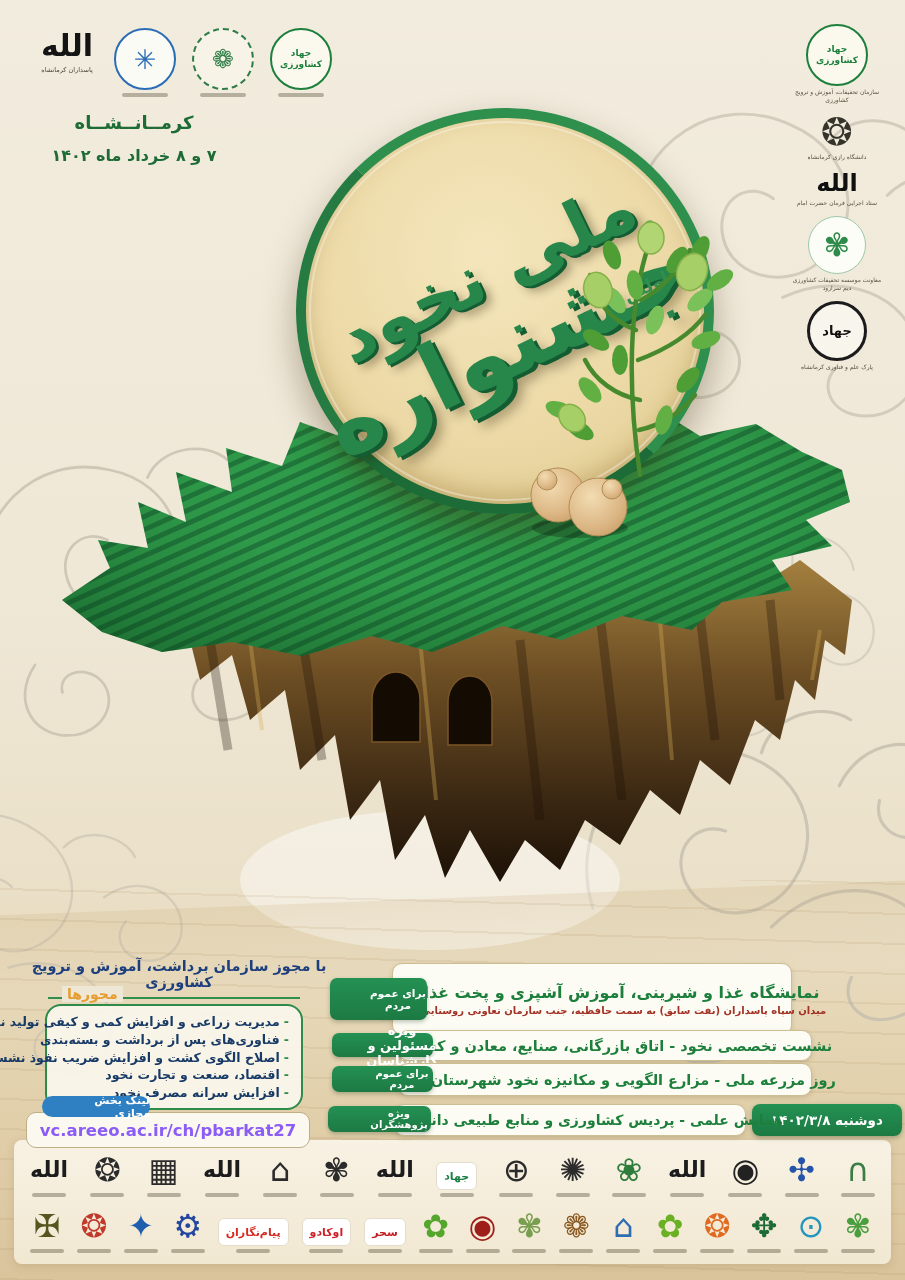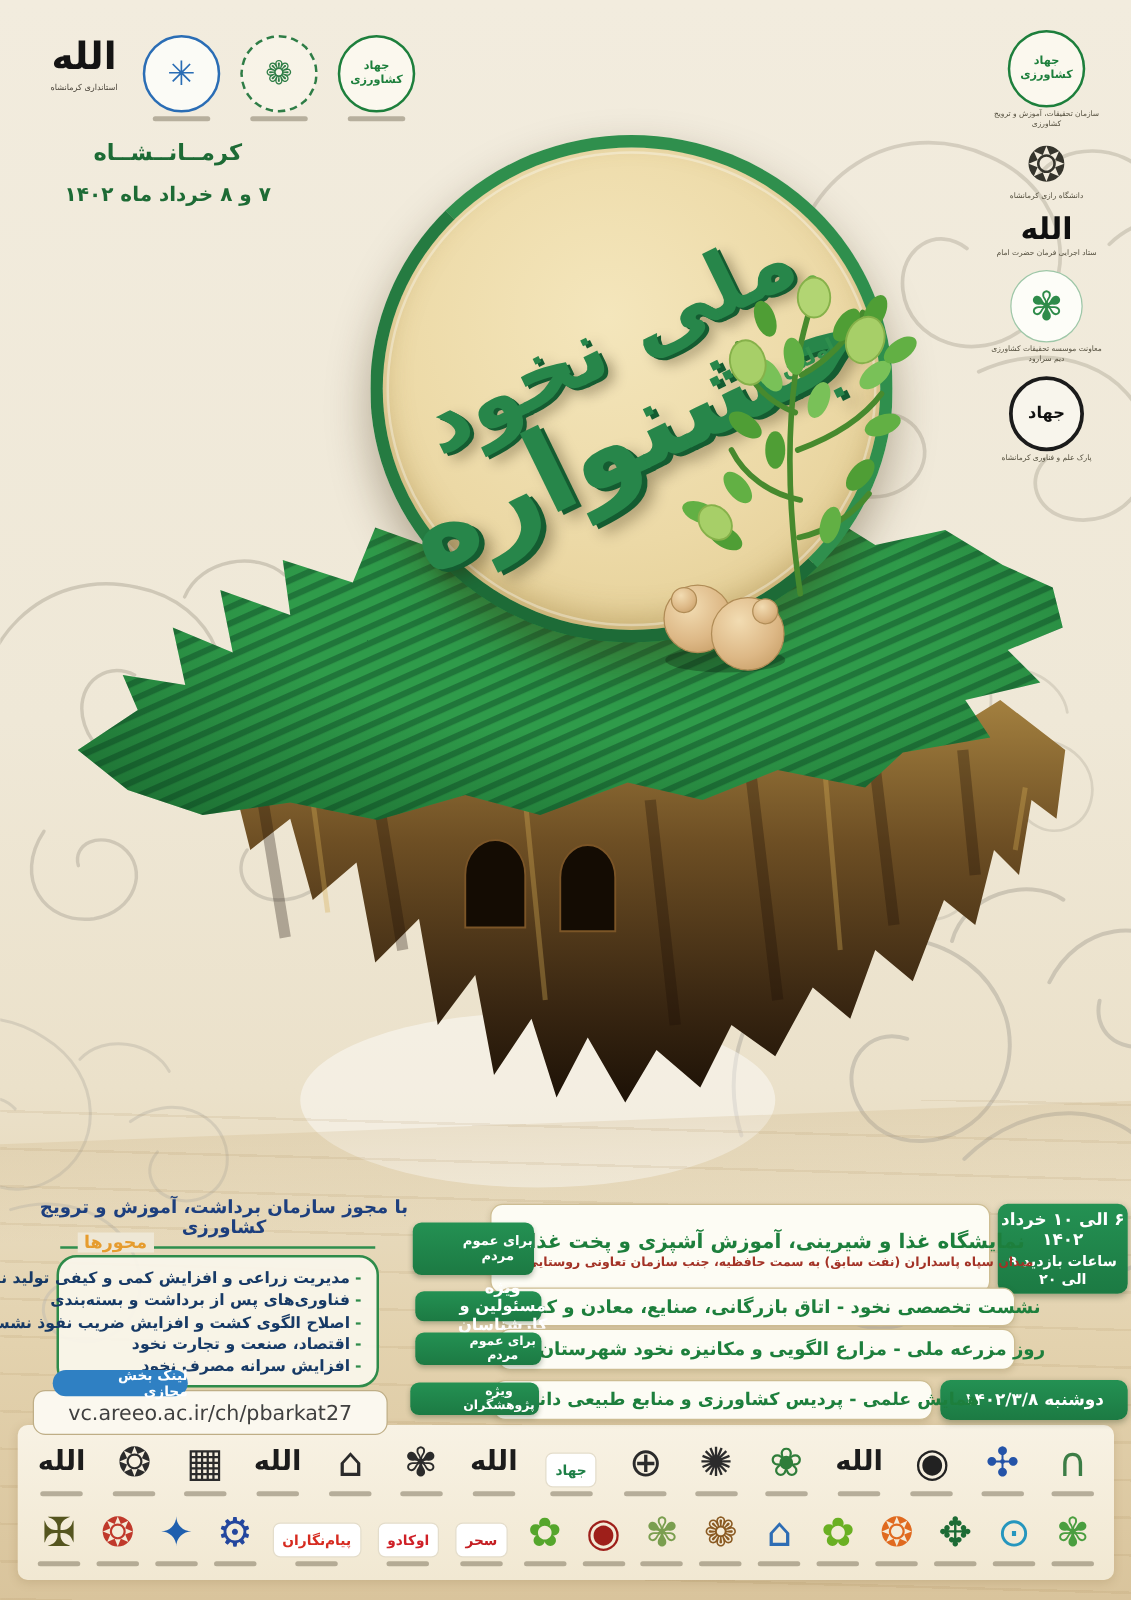--- a/index.html
+++ b/index.html
@@ -67,21 +67,21 @@
   .axes-box{position:absolute;left:45px;top:1004px;width:258px;height:106px;z-index:5;
     border:2.5px solid #2e8b4a;border-radius:16px;background:rgba(250,246,235,.92);
     padding:7px 12px 6px 8px;box-sizing:border-box;}
   .axes-box ul{margin:0;padding:0;list-style:none;}
   .axes-box li{font-size:12.5px;font-weight:bold;color:#173a66;line-height:1.42;text-align:right;white-space:nowrap;}
   .axes-box li::before{content:"-";color:#2e8b4a;margin-left:4px;font-weight:bold;}
   .vlink-pill{position:absolute;left:42px;top:1096px;width:84px;height:21px;z-index:6;border-radius:11px;
     background:#2f80c3;color:#fff;font-size:11px;font-weight:bold;display:flex;align-items:center;justify-content:center;padding-left:24px;}
   .vlink-url{position:absolute;left:26px;top:1112px;width:282px;height:34px;z-index:5;direction:ltr;
     background:#fbf8ef;border:1.5px solid #bfae86;border-radius:10px;display:flex;align-items:center;justify-content:center;
-    color:#404040;font-weight:normal;font-size:16.5px;}
+    color:#8b5cf6;font-weight:bold;font-size:16.5px;}
   
   .datebox{position:absolute;z-index:5;background:linear-gradient(#249153,#1c7a43);border-radius:8px;color:#fff;
     display:flex;flex-direction:column;align-items:center;justify-content:center;text-align:center;
     box-shadow:0 2px 5px rgba(40,60,30,.35);}
   .contentbox{position:absolute;z-index:5;background:#fdfcf4;border:1.5px solid #cdbd92;border-radius:10px;
     display:flex;flex-direction:column;align-items:center;justify-content:center;box-sizing:border-box;
     box-shadow:0 2px 5px rgba(90,70,30,.18);}
   .tagbox{position:absolute;z-index:5;background:linear-gradient(#249153,#1c7a43);border-radius:7px;color:#fff;
     display:flex;align-items:center;justify-content:center;text-align:center;font-weight:bold;
     box-shadow:0 2px 4px rgba(40,60,30,.3);padding-left:39px;}
@@ -237,21 +237,21 @@
     <div class="tl-item">
       <div class="lg-circle lg-wreath">❁</div>
       <div class="cap-bar"></div>
     </div>
     <div class="tl-item">
       <div class="lg-circle lg-chamber">✳</div>
       <div class="cap-bar"></div>
     </div>
     <div class="tl-item">
       <div class="lg-emblem">الله</div>
-      <div class="cap-txt">استانداری کرمانشاه</div>
+      <div class="cap-txt">پاسداران کرمانشاه</div>
     </div>
   </div>
 
   <div class="city">کرمــانــشــاه</div>
   <div class="city-dates">۷ و ۸ خرداد ماه ۱۴۰۲</div>
 
   <div class="side-logos">
     <div class="sl-item">
       <div class="lg-circle lg-jahad">جهاد کشاورزی</div>
       <div class="sl-cap">سازمان تحقیقات، آموزش و ترویج کشاورزی</div>
@@ -282,24 +282,20 @@
       <li>مدیریت زراعی و افزایش کمی و کیفی تولید نخود</li>
       <li>فناوری‌های پس از برداشت و بسته‌بندی</li>
       <li>اصلاح الگوی کشت و افزایش ضریب نفوذ نشست</li>
       <li>اقتصاد، صنعت و تجارت نخود</li>
       <li>افزایش سرانه مصرف نخود</li>
     </ul>
   </div>
   <div class="vlink-pill">لینک بخش مجازی</div>
   <div class="vlink-url">vc.areeo.ac.ir/ch/pbarkat27</div>
 
-  <div class="datebox" style="left:798px;top:963px;width:104px;height:72px;">
-    <div class="d1">۶ الی ۱۰ خرداد ۱۴۰۲</div>
-    <div class="d2">ساعات بازدید ۹ الی ۲۰</div>
-  </div>
   <div class="contentbox" style="left:392px;top:963px;width:400px;height:72px;">
     <div class="s-title">نمایشگاه غذا و شیرینی، آموزش آشپزی و پخت غذا با نخود</div>
     <div class="s-sub">میدان سپاه پاسداران (نفت سابق) به سمت حافظیه، جنب سازمان تعاونی روستایی، روستا بازار</div>
   </div>
   <div class="tagbox" style="left:330px;top:978px;width:58px;height:42px;font-size:10.5px;">برای عموم مردم</div>
 
   <div class="contentbox" style="left:398px;top:1030px;width:414px;height:31px;">
     <div class="s-title-sm">نشست تخصصی نخود - اتاق بازرگانی، صنایع، معادن و کشاورزی</div>
   </div>
   <div class="tagbox" style="left:332px;top:1033px;width:62px;height:24px;font-size:13px;">ویژه مسئولین و کارشناسان</div>

